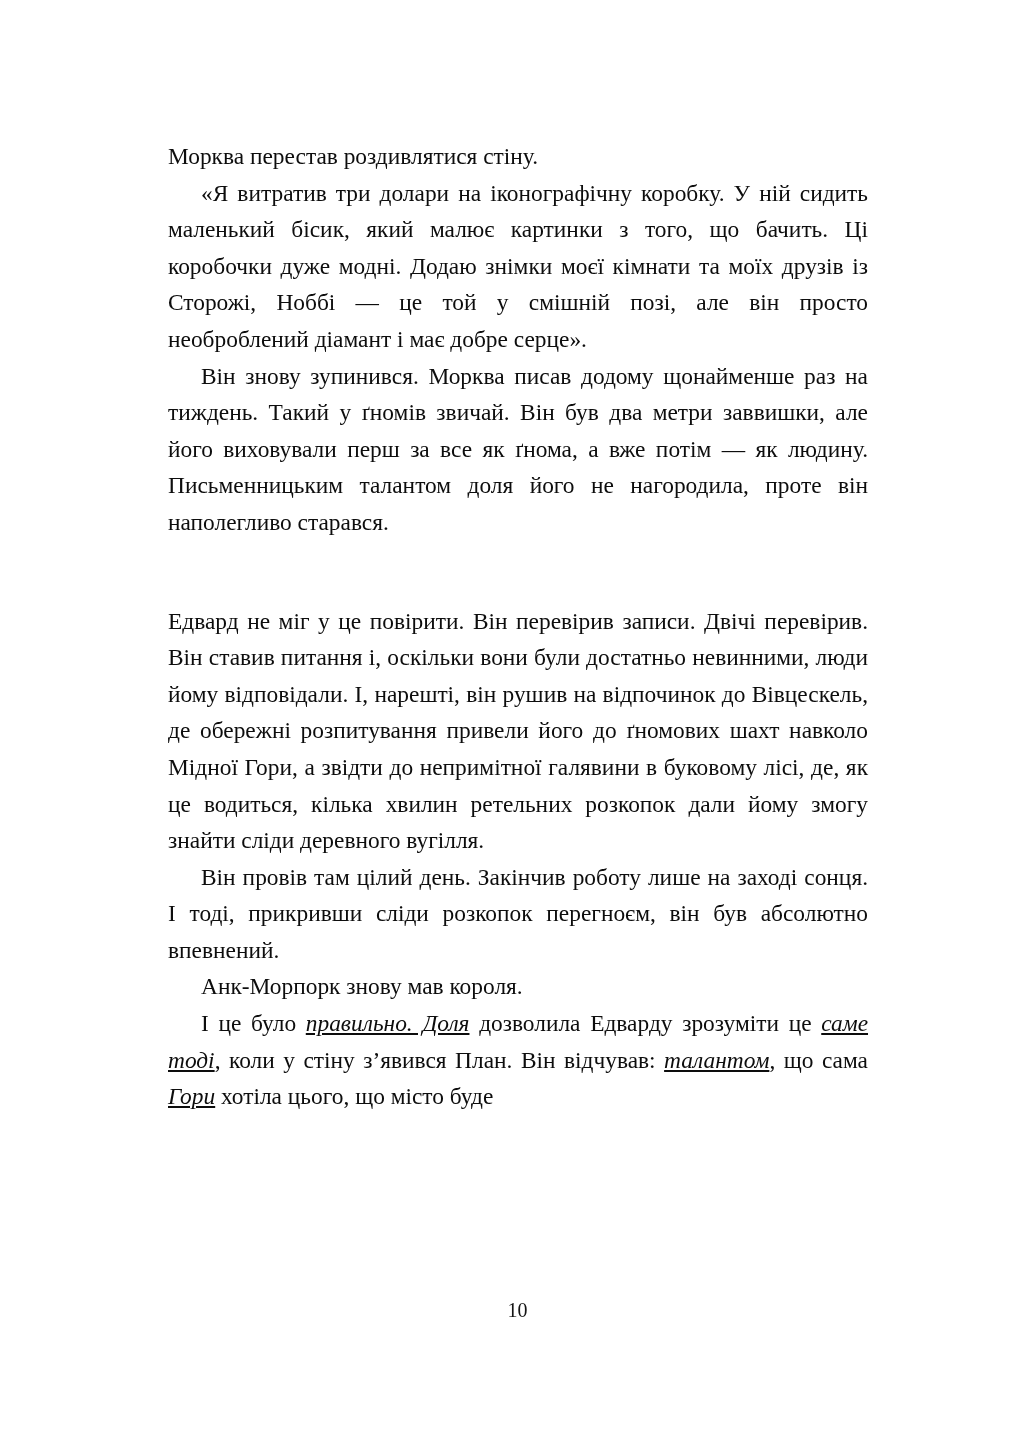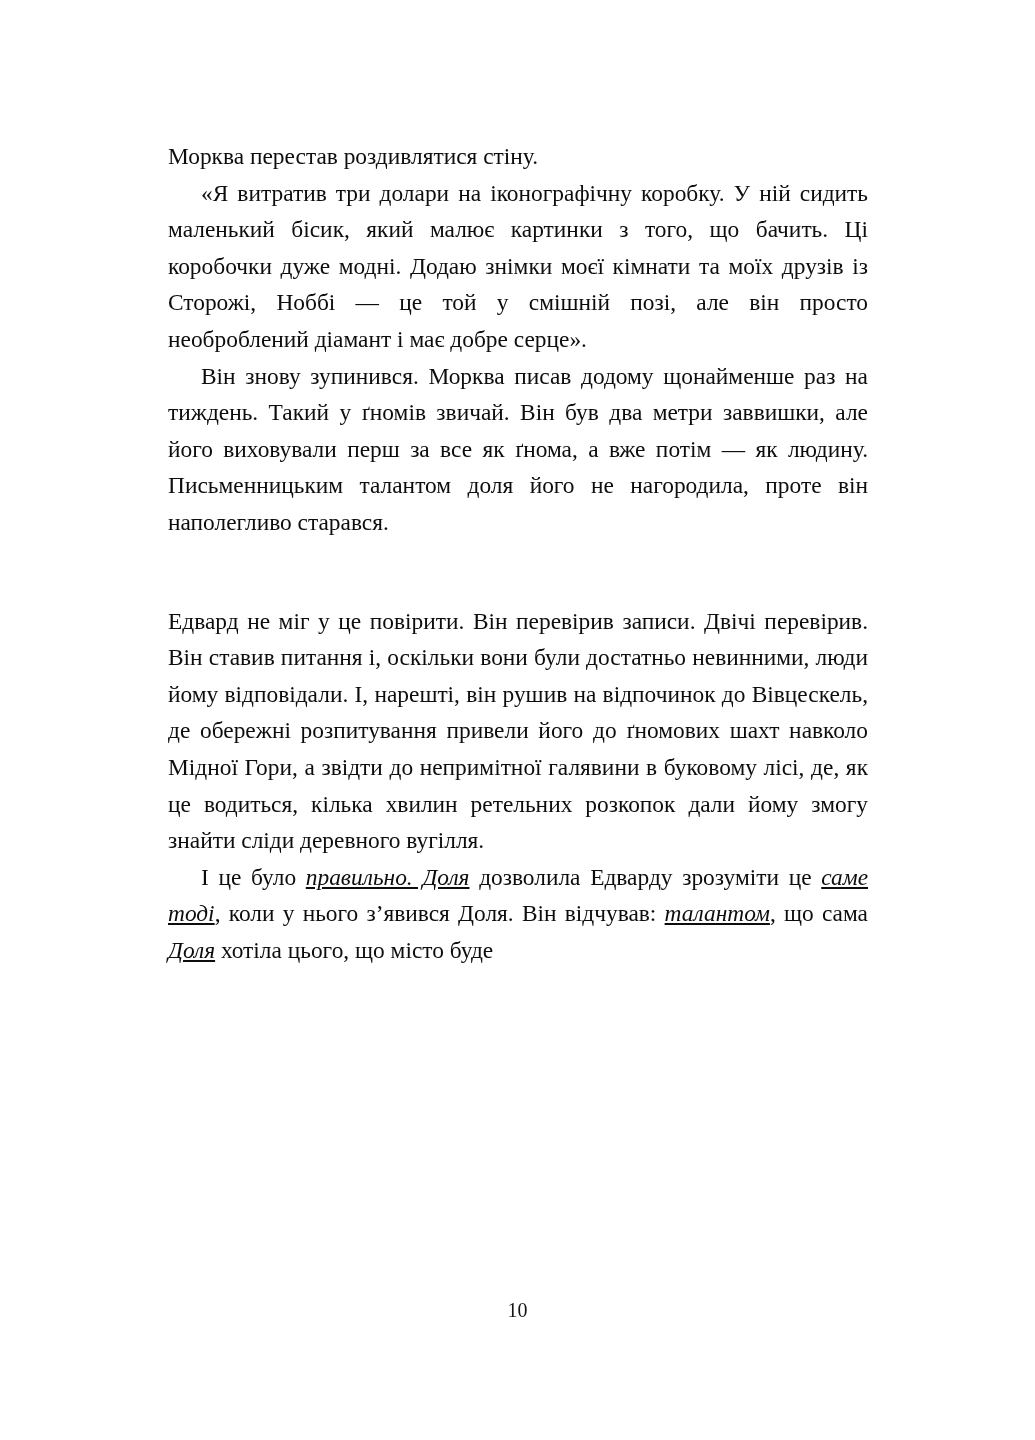--- a/index.html
+++ b/index.html
@@ -64,18 +64,20 @@
   <div class="text-block">
     <p class="para"><span>Морква перестав роздивлятися стіну.</span></p>
     <p class="para indent"><span>«Я витратив три долари на іконографічну коробку. У ній сидить маленький бісик, який малює картинки з того, що бачить. Ці коробочки дуже модні. Додаю знімки моєї кімнати та моїх друзів із Сторожі, Ноббі — це той у смішній позі, але він просто необроблений діамант і має добре серце».</span></p>
     <p class="para indent"><span>Він знову зупинився. Морква писав додому щонайменше раз на тиждень. Такий у ґномів звичай. Він був два метри заввишки, але його виховували перш за все як ґнома, а вже потім — як людину. Письменницьким талантом доля його не нагородила, проте він наполегливо старався.</span></p>
   </div>
 
   <div class="gap"></div>
 
   <div class="text-block">
     <p class="para"><span>Едвард не міг у це повірити. Він перевірив записи. Двічі перевірив. Він ставив питання і, оскільки вони були достатньо невинними, люди йому відповідали. І, нарешті, він рушив на відпочинок до Вівцескель, де обережні розпитування привели його до ґномових шахт навколо Мідної Гори, а звідти до непримітної галявини в буковому лісі, де, як це водиться, кілька хвилин ретельних розкопок дали йому змогу знайти сліди деревного вугілля.</span></p>
-    <p class="para indent"><span>І це було </span><em>правильно. Доля</em><span> дозволила Едварду зрозуміти це </span><em>саме тоді</em><span>, коли у нього з’явився Доля. Він відчував: </span><em>талантом</em><span>, що сама </span><em>Доля</em><span> хотіла цього, що місто буде</span></p>
+    <p class="para indent"><span>Він провів там цілий день. Закінчив роботу лише на заході сонця. І тоді, прикривши сліди розкопок перегноєм, він був абсолютно впевнений.</span></p>
+    <p class="para indent"><span>Анк-Морпорк знову мав короля.</span></p>
+    <p class="para indent"><span>І це було </span><em>правильно. Доля</em><span> дозволила Едварду зрозуміти це </span><em>саме тоді</em><span>, коли у стіну з’явився План. Він відчував: </span><em>талантом</em><span>, що сама </span><em>Гори</em><span> хотіла цього, що місто буде</span></p>
   </div>
 
   <div class="folio">10</div>
 
 </div>
 
 </body></html>

